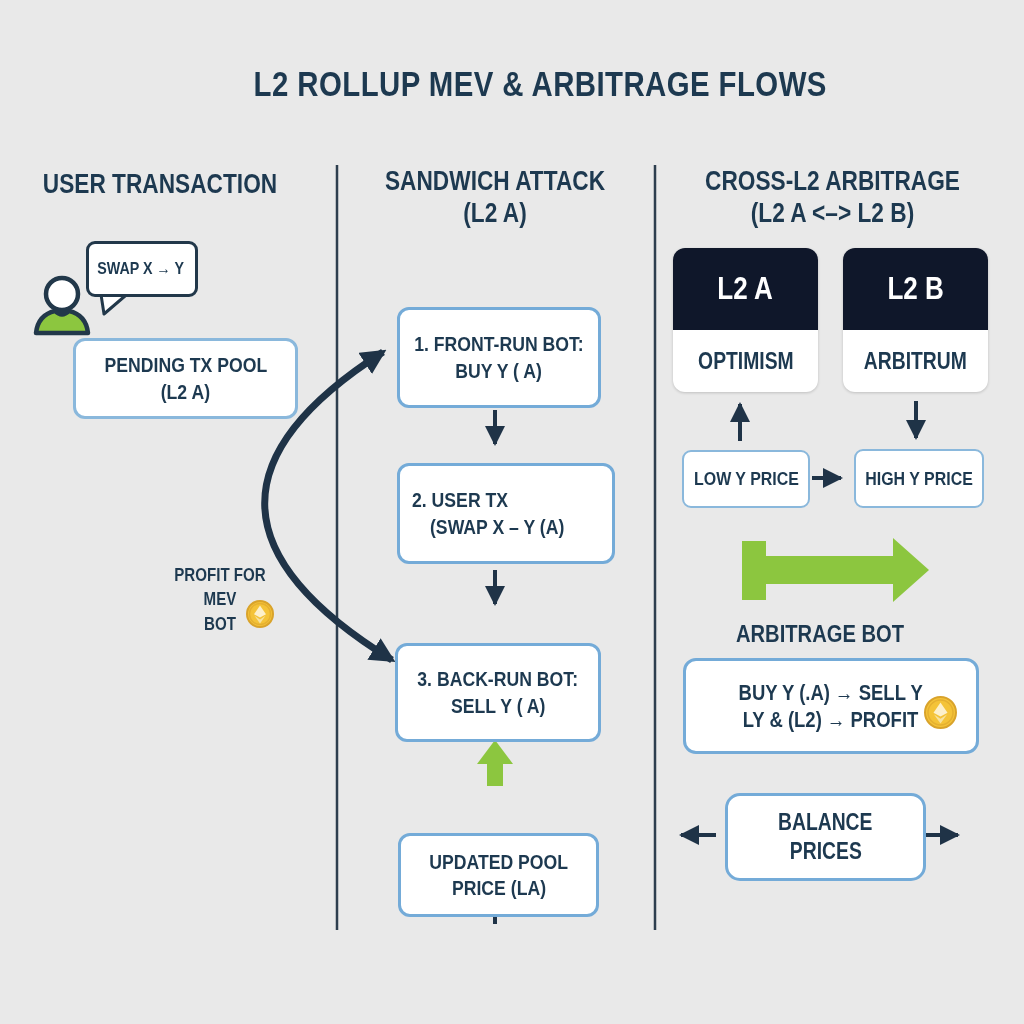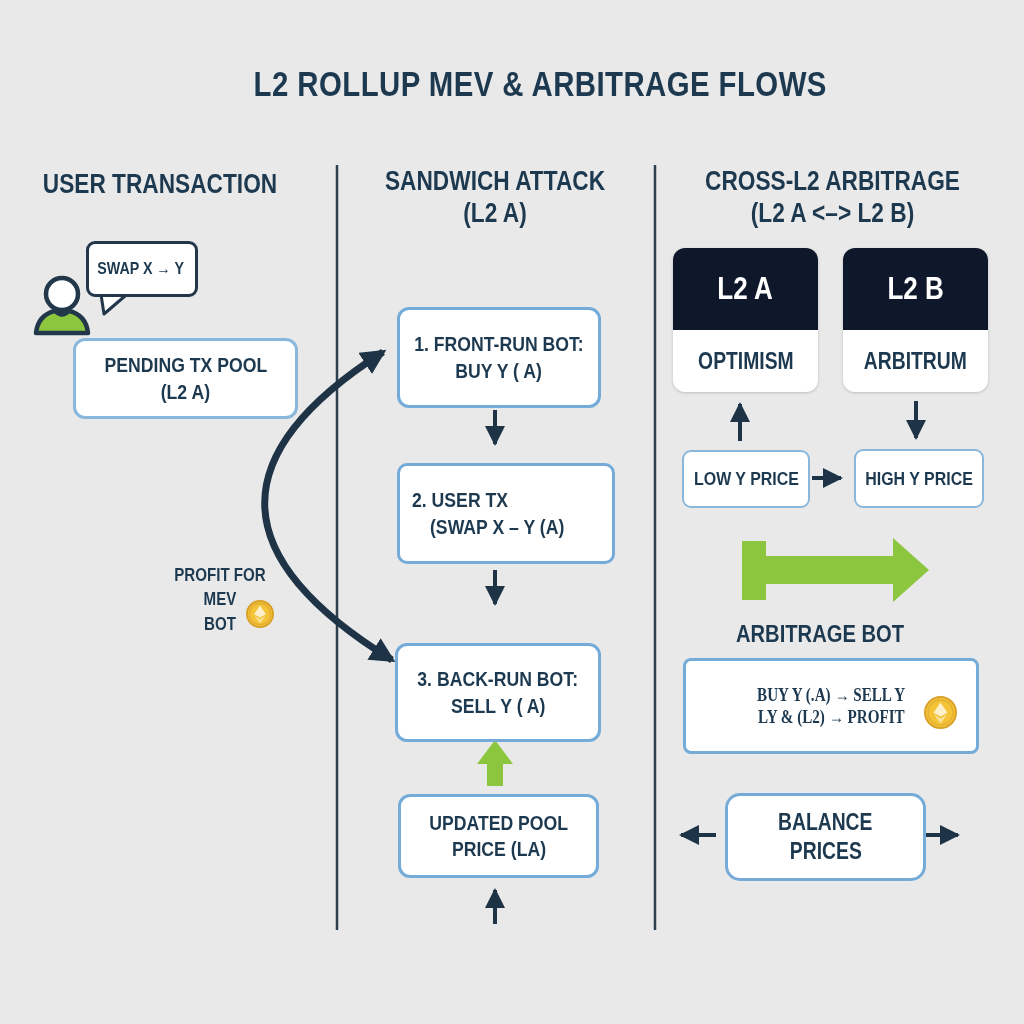--- a/index.html
+++ b/index.html
@@ -140,39 +140,39 @@
 
   <div class="box" style="left:397px;top:307px;width:198px;height:95px;">
     <span>
         <span class="cond">1. FRONT-RUN BOT:</span>
       </span>
     <span>
         <span class="cond">BUY Y ( A)</span>
       </span>
   </div>
 
-  <div class="box leftalign" style="left:397px;top:463px;width:200px;height:95px;border-radius:10px;">
+  <div class="box leftalign" style="left:397px;top:463px;width:200px;height:95px;">
     <span>
         <span class="cond cond-l">2. USER TX</span>
       </span>
     <span class="l2">
         <span class="cond cond-l">(SWAP X – Y (A)</span>
       </span>
   </div>
 
   <div class="box" style="left:395px;top:643px;width:200px;height:93px;">
     <span>
         <span class="cond">3. BACK-RUN BOT:</span>
       </span>
     <span>
         <span class="cond">SELL Y ( A)</span>
       </span>
   </div>
 
-  <div class="box" style="left:398px;top:794px;width:195px;height:78px;">
+  <div class="box" style="left:398px;top:833px;width:195px;height:78px;">
     <span>
         <span class="cond">UPDATED POOL</span>
       </span>
     <span>
         <span class="cond">PRICE (LA)</span>
       </span>
   </div>
 
   <div class="chain-card" style="left:673px;top:248px;">
     <div class="chain-top">
@@ -201,21 +201,21 @@
   <div class="box smallbox" style="left:854px;top:449px;width:126px;height:55px;border-color:#8ab8dc;">
     <span>
         <span class="cond">HIGH Y PRICE</span>
       </span>
   </div>
 
   <div class="bot-label">
     <span class="cond">ARBITRAGE BOT</span>
   </div>
 
-  <div class="box" style="left:683px;top:658px;width:290px;height:90px;border-radius:8px;font-size:18px;font-family:Liberation Serif, serif;">
+  <div class="box" style="left:683px;top:658px;width:290px;height:90px;border-radius:13px;font-size:22px;">
     <span>
         <span class="cond">BUY Y (.A) → SELL Y</span>
       </span>
     <span>
         <span class="cond">LY &amp; (L2) → PROFIT</span>
       </span>
   </div>
 
   <svg class="layer" style="left:924px;top:696px;" width="33" height="33" viewBox="0 0 33 33">
     <circle cx="16.5" cy="16.5" r="15.5" fill="#f4c338" stroke="#d9a32b" stroke-width="2"></circle>

